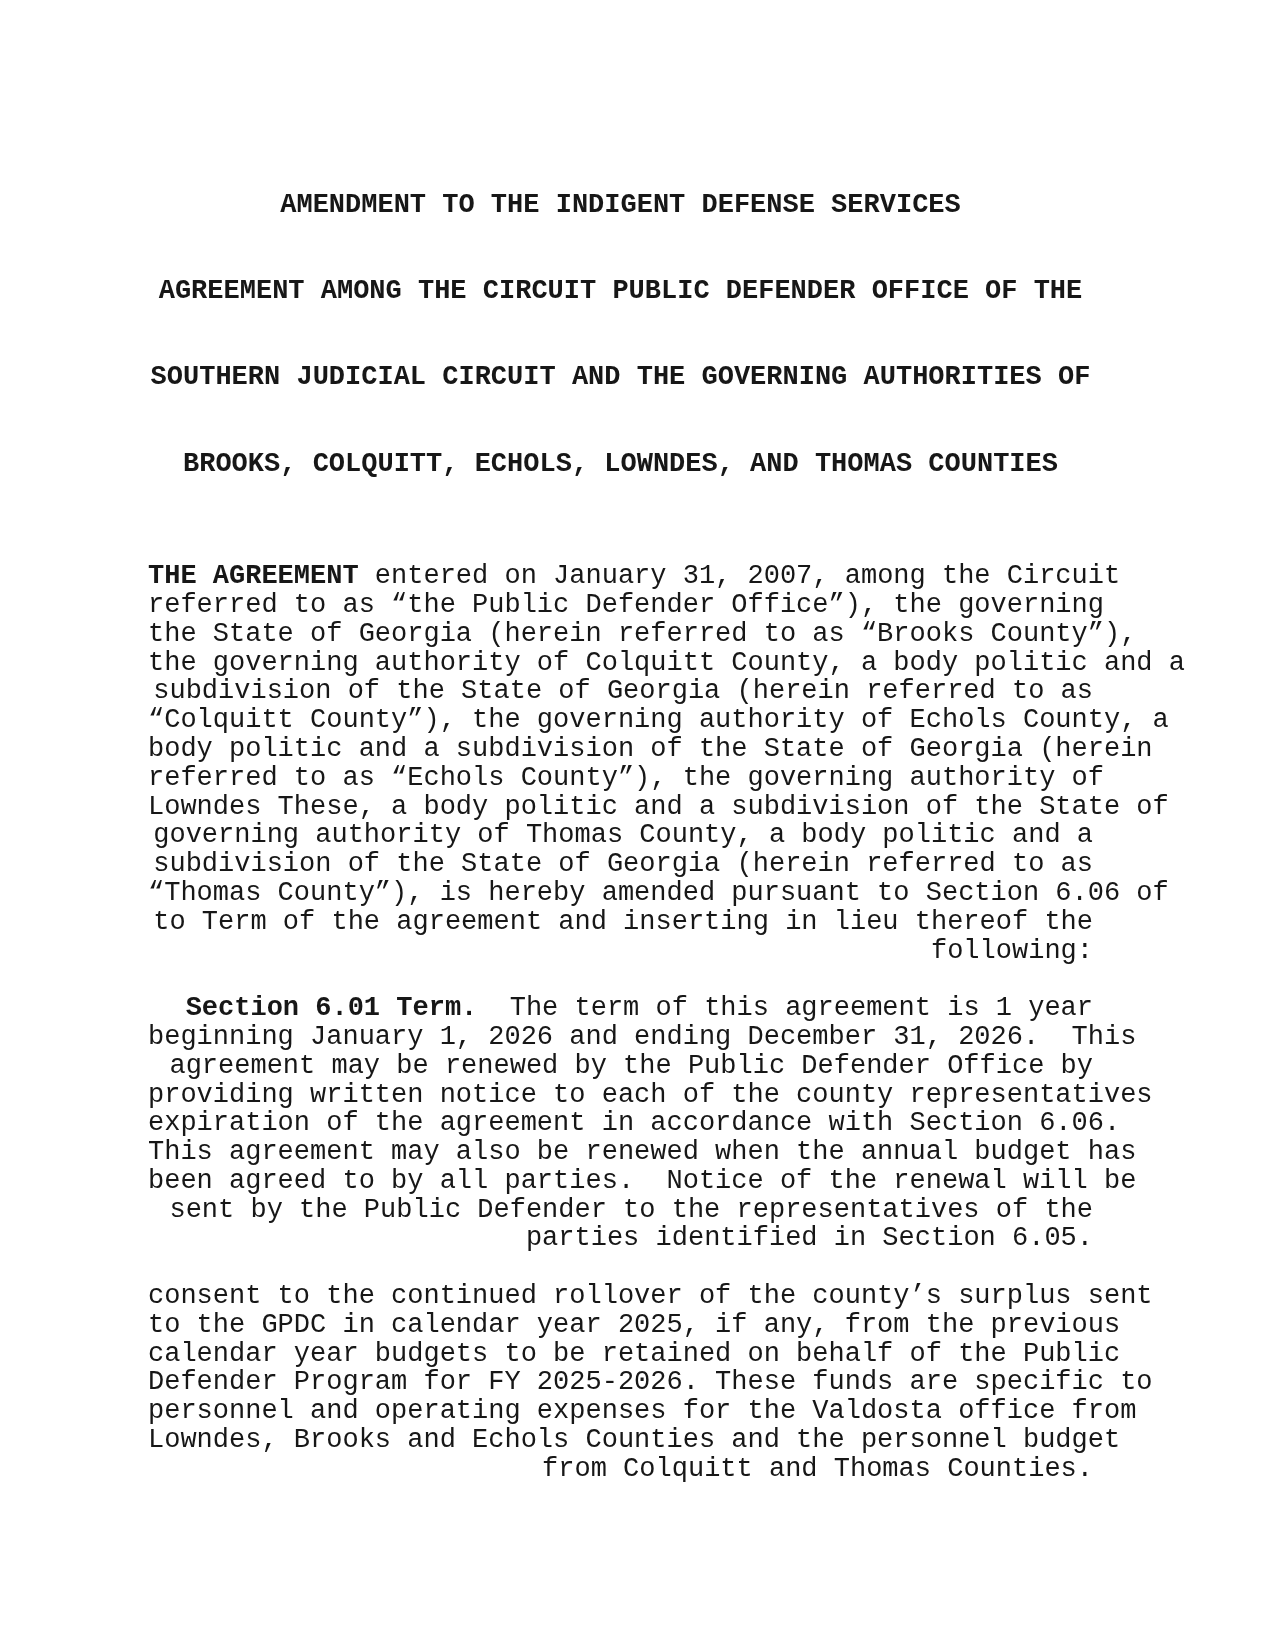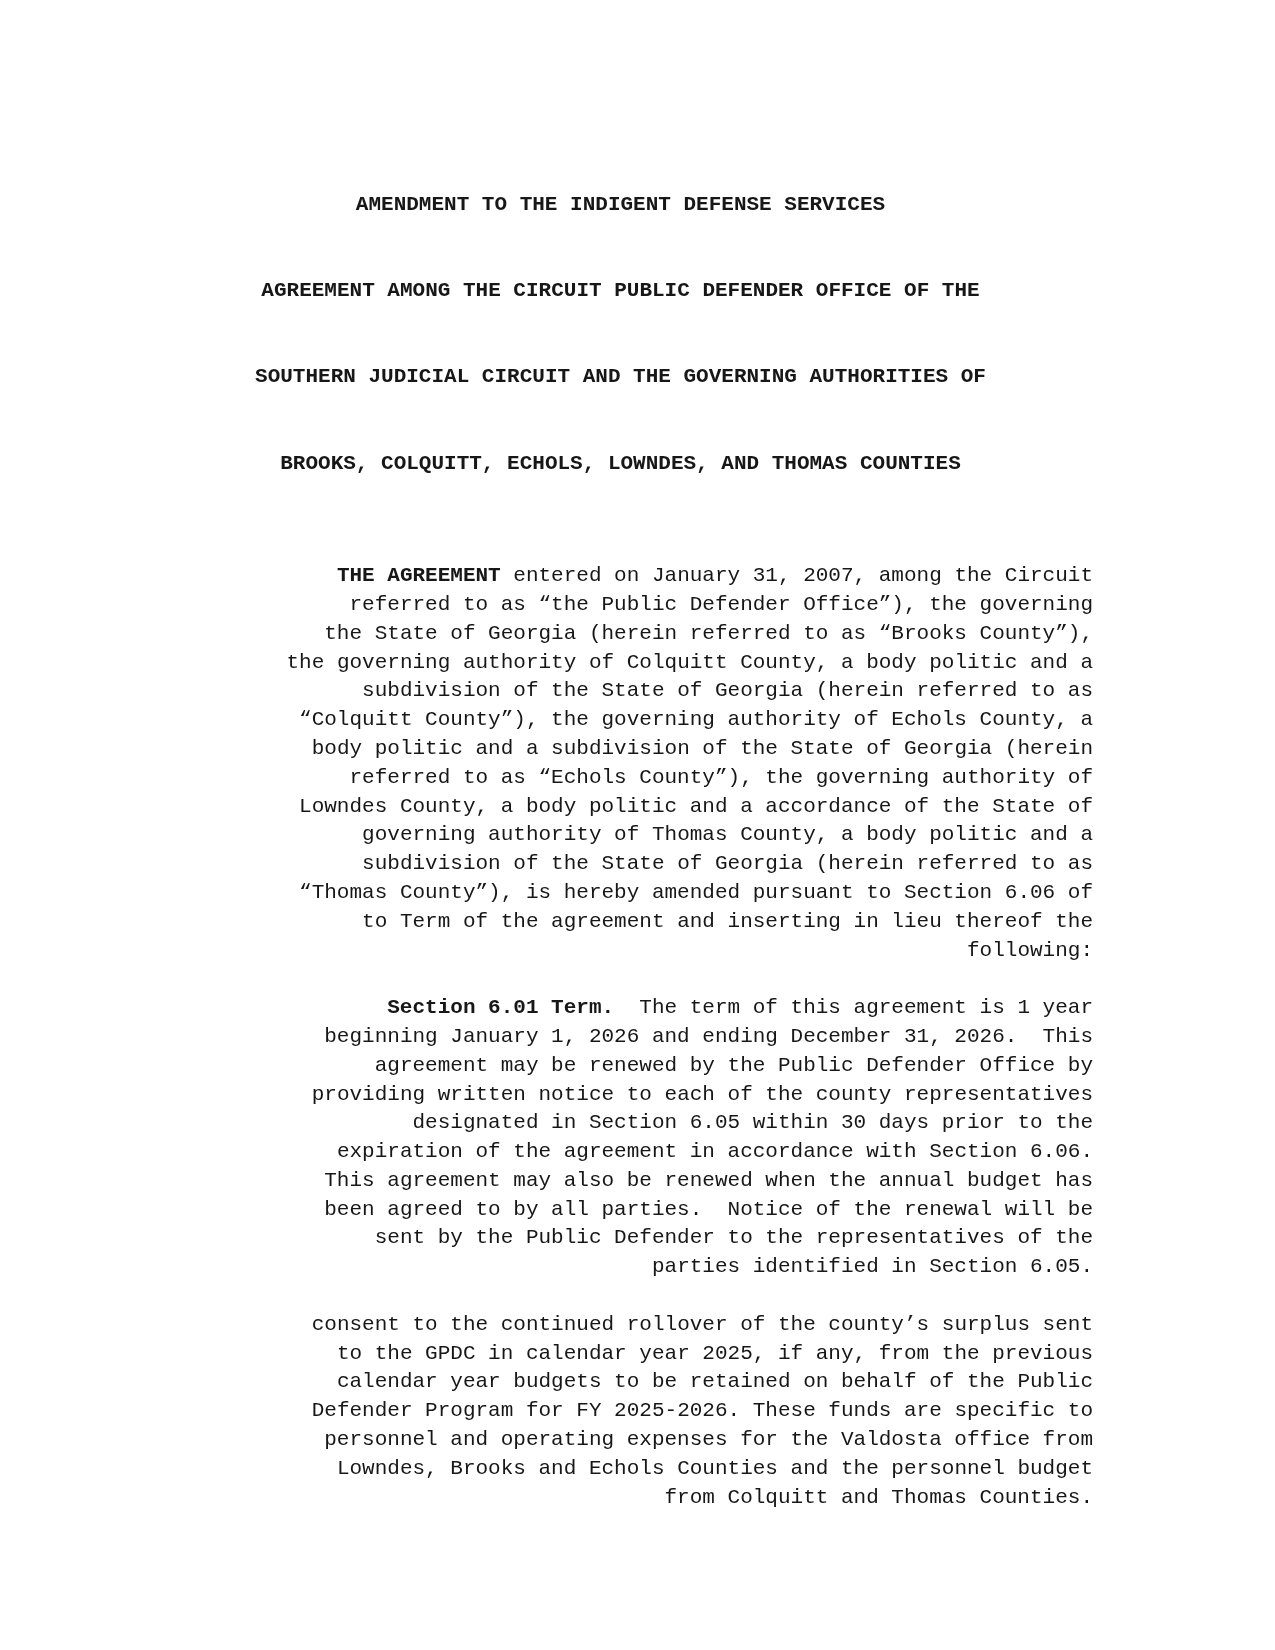--- a/index.html
+++ b/index.html
@@ -3,21 +3,21 @@
 <meta charset="utf-8">
 <style>
   html, body { margin: 0; padding: 0; background: #e8e8e8; }
   .page {
     position: relative;
     width: 1275px;
     height: 1650px;
     margin: 0 auto;
     background: #ffffff;
     font-family: "Liberation Mono", "DejaVu Sans Mono", monospace;
-    font-size: 21px;
+    font-size: 27px;
     line-height: 28.8px;
     color: #171717;
     overflow: hidden;
   }
   .content {
     position: absolute;
     left: 148px;
     top: 133px;
     width: 945px;
   }
@@ -47,33 +47,32 @@
     <div>
         <div class="paragraph">
           <div class="line"><b class="lead">THE AGREEMENT</b><span> entered on January 31, 2007, among the Circuit</span></div>
           <div class="line">referred to as “the Public Defender Office”), the governing</div>
           <div class="line">the State of Georgia (herein referred to as “Brooks County”),</div>
           <div class="line">the governing authority of Colquitt County, a body politic and a</div>
           <div class="line">subdivision of the State of Georgia (herein referred to as</div>
           <div class="line">“Colquitt County”), the governing authority of Echols County, a</div>
           <div class="line">body politic and a subdivision of the State of Georgia (herein</div>
           <div class="line">referred to as “Echols County”), the governing authority of</div>
-          <div class="line">Lowndes County, a body politic and a accordance of the State of</div>
+          <div class="line">Lowndes These, a body politic and a subdivision of the State of</div>
           <div class="line">governing authority of Thomas County, a body politic and a</div>
           <div class="line">subdivision of the State of Georgia (herein referred to as</div>
           <div class="line">“Thomas County”), is hereby amended pursuant to Section 6.06 of</div>
           <div class="line">to Term of the agreement and inserting in lieu thereof the</div>
           <div class="line">following:</div>
         </div>
         <div class="paragraph">
           <div class="line"><b class="lead">Section 6.01 Term.</b><span>  The term of this agreement is 1 year</span></div>
           <div class="line">beginning January 1, 2026 and ending December 31, 2026.  This</div>
           <div class="line">agreement may be renewed by the Public Defender Office by</div>
           <div class="line">providing written notice to each of the county representatives</div>
-          <div class="line">designated in Section 6.05 within 30 days prior to the</div>
           <div class="line">expiration of the agreement in accordance with Section 6.06.</div>
           <div class="line">This agreement may also be renewed when the annual budget has</div>
           <div class="line">been agreed to by all parties.  Notice of the renewal will be</div>
           <div class="line">sent by the Public Defender to the representatives of the</div>
           <div class="line">parties identified in Section 6.05.</div>
         </div>
         <div class="paragraph">
           <div class="line">consent to the continued rollover of the county’s surplus sent</div>
           <div class="line">to the GPDC in calendar year 2025, if any, from the previous</div>
           <div class="line">calendar year budgets to be retained on behalf of the Public</div>

